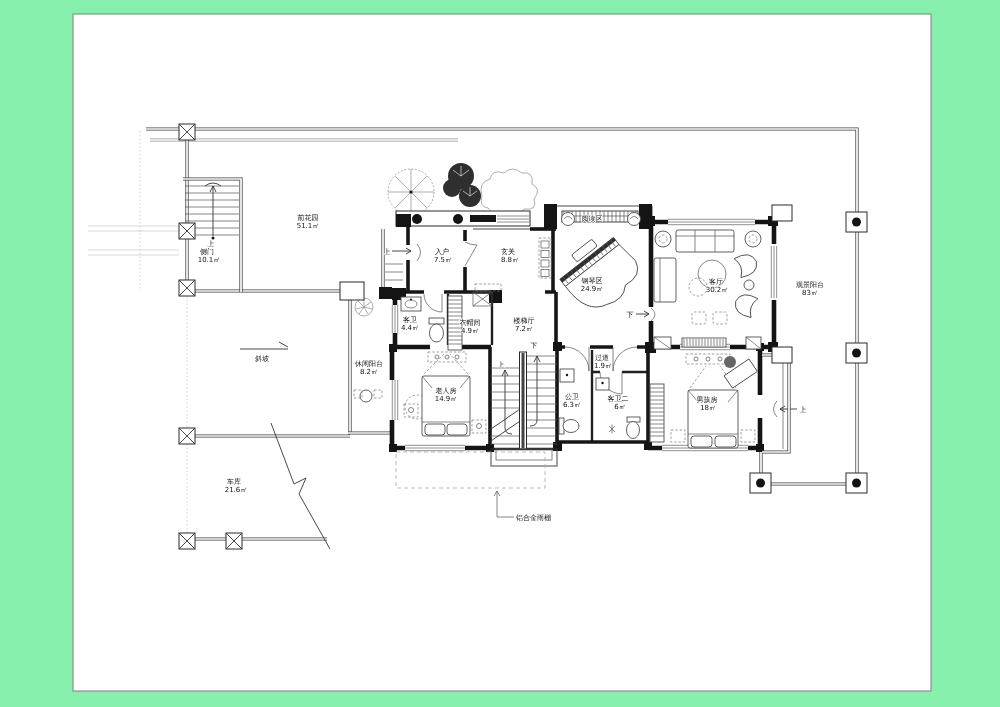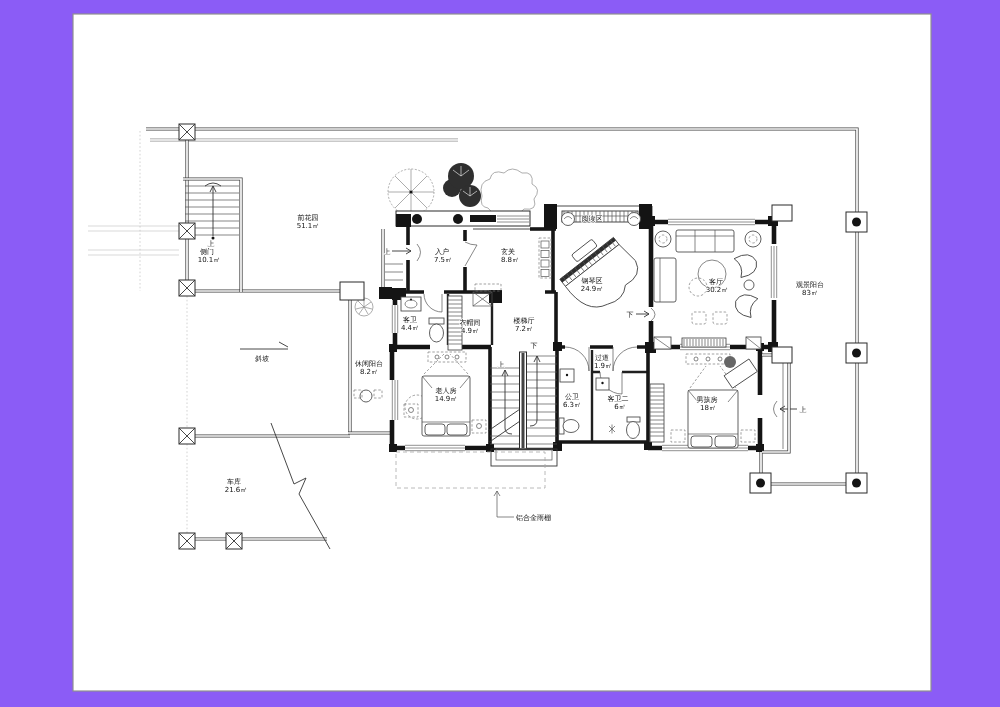--- a/index.html
+++ b/index.html
@@ -1,16 +1,16 @@
 <!DOCTYPE html>
 <html><head>
 <meta charset="utf-8">
 <style>
   html,body{margin:0;padding:0;background:#fff;}
-  .stage{position:relative;width:1000px;height:707px;background:#8b5cf6;overflow:hidden;
+  .stage{position:relative;width:1000px;height:707px;background:#86efac;overflow:hidden;
          font-family:"DejaVu Sans",sans-serif;}
   svg{display:block;}
   .lbl{font:7px "DejaVu Sans",sans-serif;fill:#111;text-anchor:middle;
        paint-order:stroke;stroke:#fff;stroke-width:1.4px;stroke-linejoin:round;}
   .lbl.start{text-anchor:start;}
   .w5{stroke:#141414;stroke-width:4.6;fill:none;stroke-linecap:butt;}
   .w4{stroke:#161616;stroke-width:3.6;fill:none;stroke-linecap:butt;}
   .w3{stroke:#202020;stroke-width:2.4;fill:none;stroke-linecap:butt;}
   .thin{stroke:#333;stroke-width:.9;fill:none;}
   .thin2{stroke:#555;stroke-width:.7;fill:none;}

